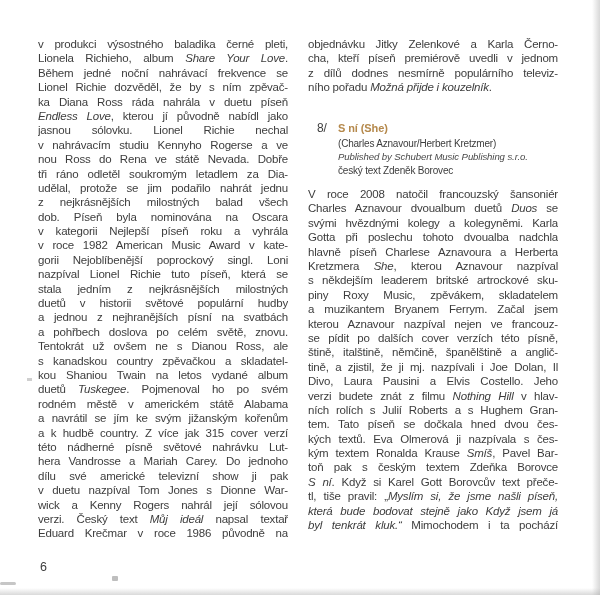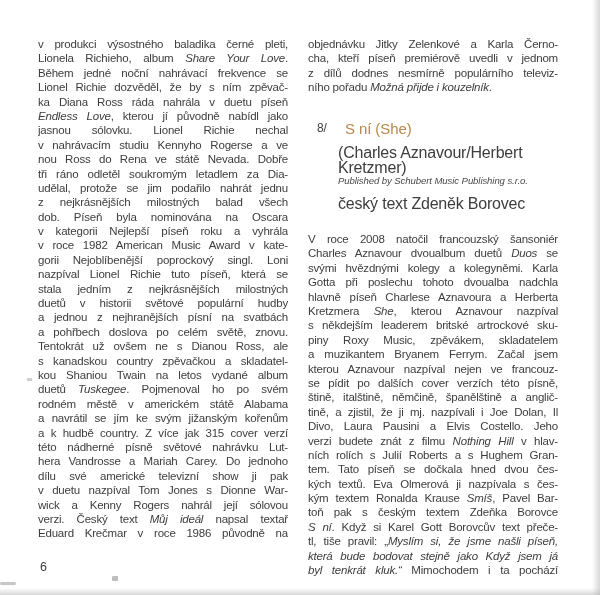--- a/index.html
+++ b/index.html
@@ -27,24 +27,24 @@
     text-align: justify;
     text-align-last: justify;
     white-space: normal;
   }
   .jline.endline { text-align-last: left; }
   .jline i { letter-spacing: -0.2px; }
 
   .track-heading { margin-top: 26px; }
   .track-row { display: flex; line-height: 15px; }
   .track-num { width: 21px; padding-left: 9px; font-size: 12px; }
-  .track-title { font-weight: normal; font-size: 15px; color: #b5894c; letter-spacing: -0.1px; margin-left: 7px; }
-  .track-sub { padding-left: 30px; line-height: 15px; font-size: 16px; margin-top: 9px; }
+  .track-title { font-weight: bold; font-size: 11px; color: #b5894c; letter-spacing: -0.1px; }
+  .track-sub { padding-left: 30px; line-height: 15px; font-size: 10px; }
   .track-publisher { padding-left: 30px; line-height: 12.5px; font-size: 9.6px; letter-spacing: -0.1px; color: #4a4a4a; font-style: italic; }
-  .para2 { margin-top: 21px; }
+  .para2 { margin-top: 9px; }
 
   #page-number {
     position: absolute;
     left: 40px; top: 560px;
     font-size: 12.5px;
   }
 
   
   #edge-right {
     position: absolute; right: 0; top: 0; width: 8px; height: 100%;

